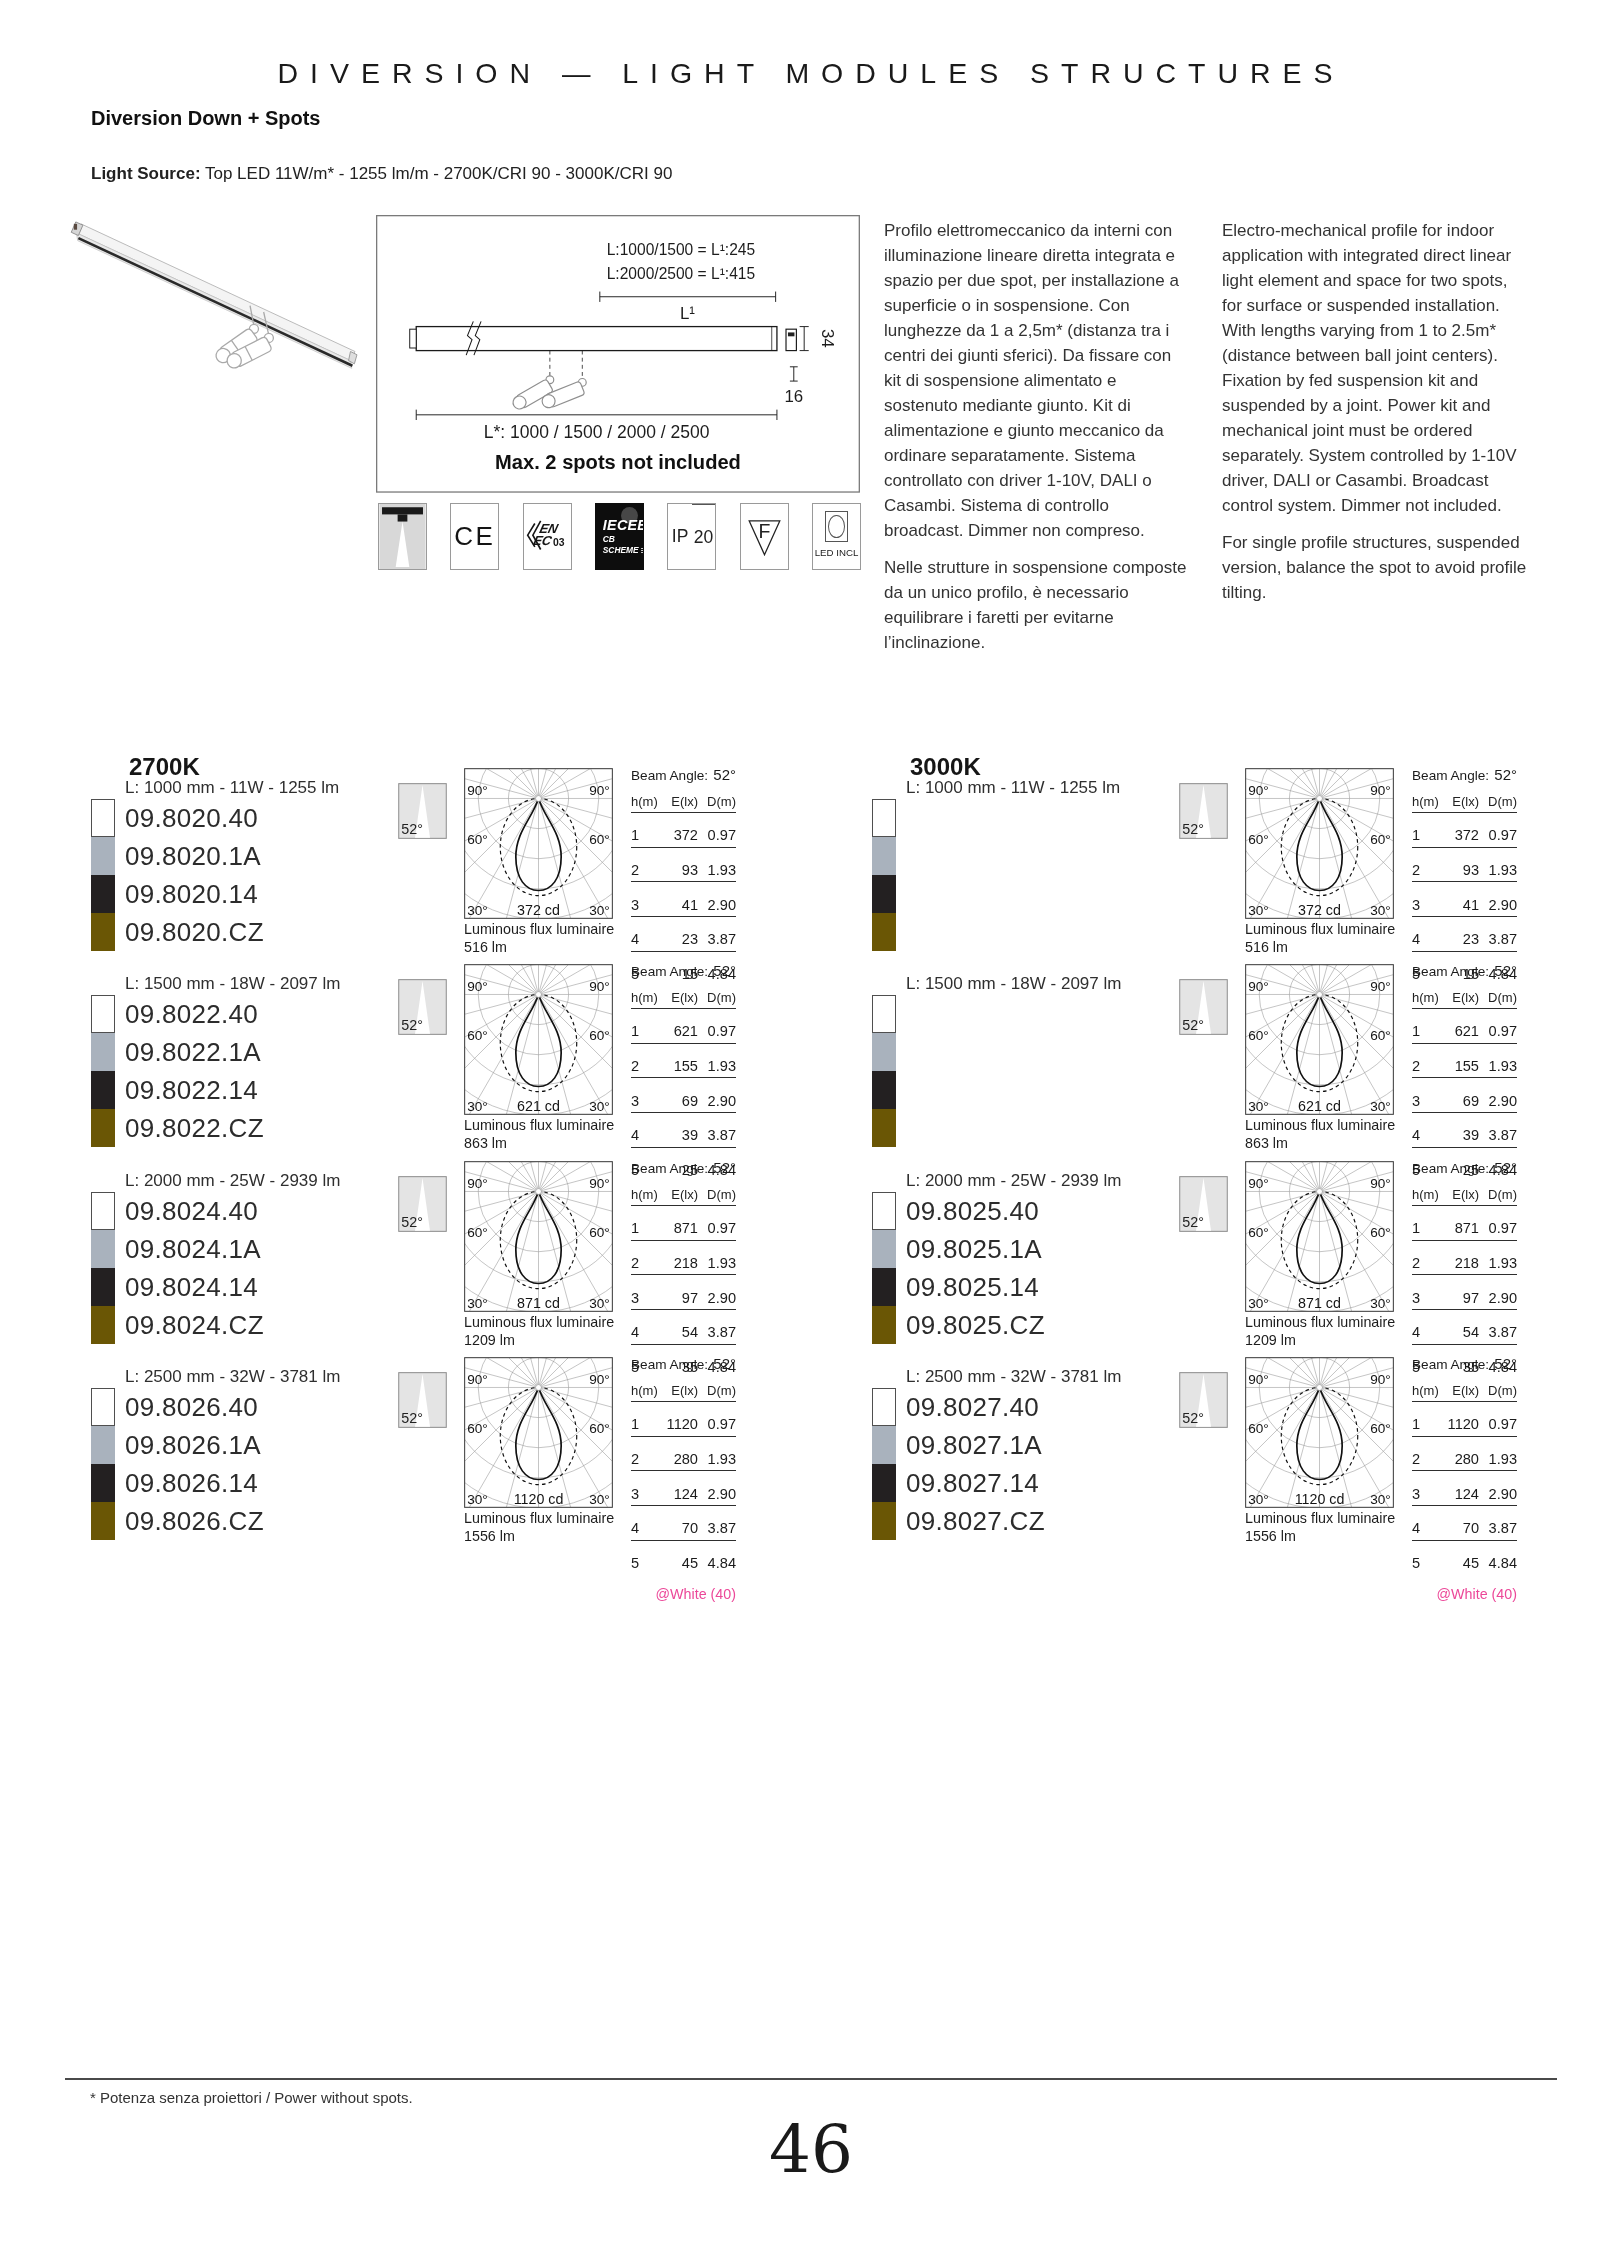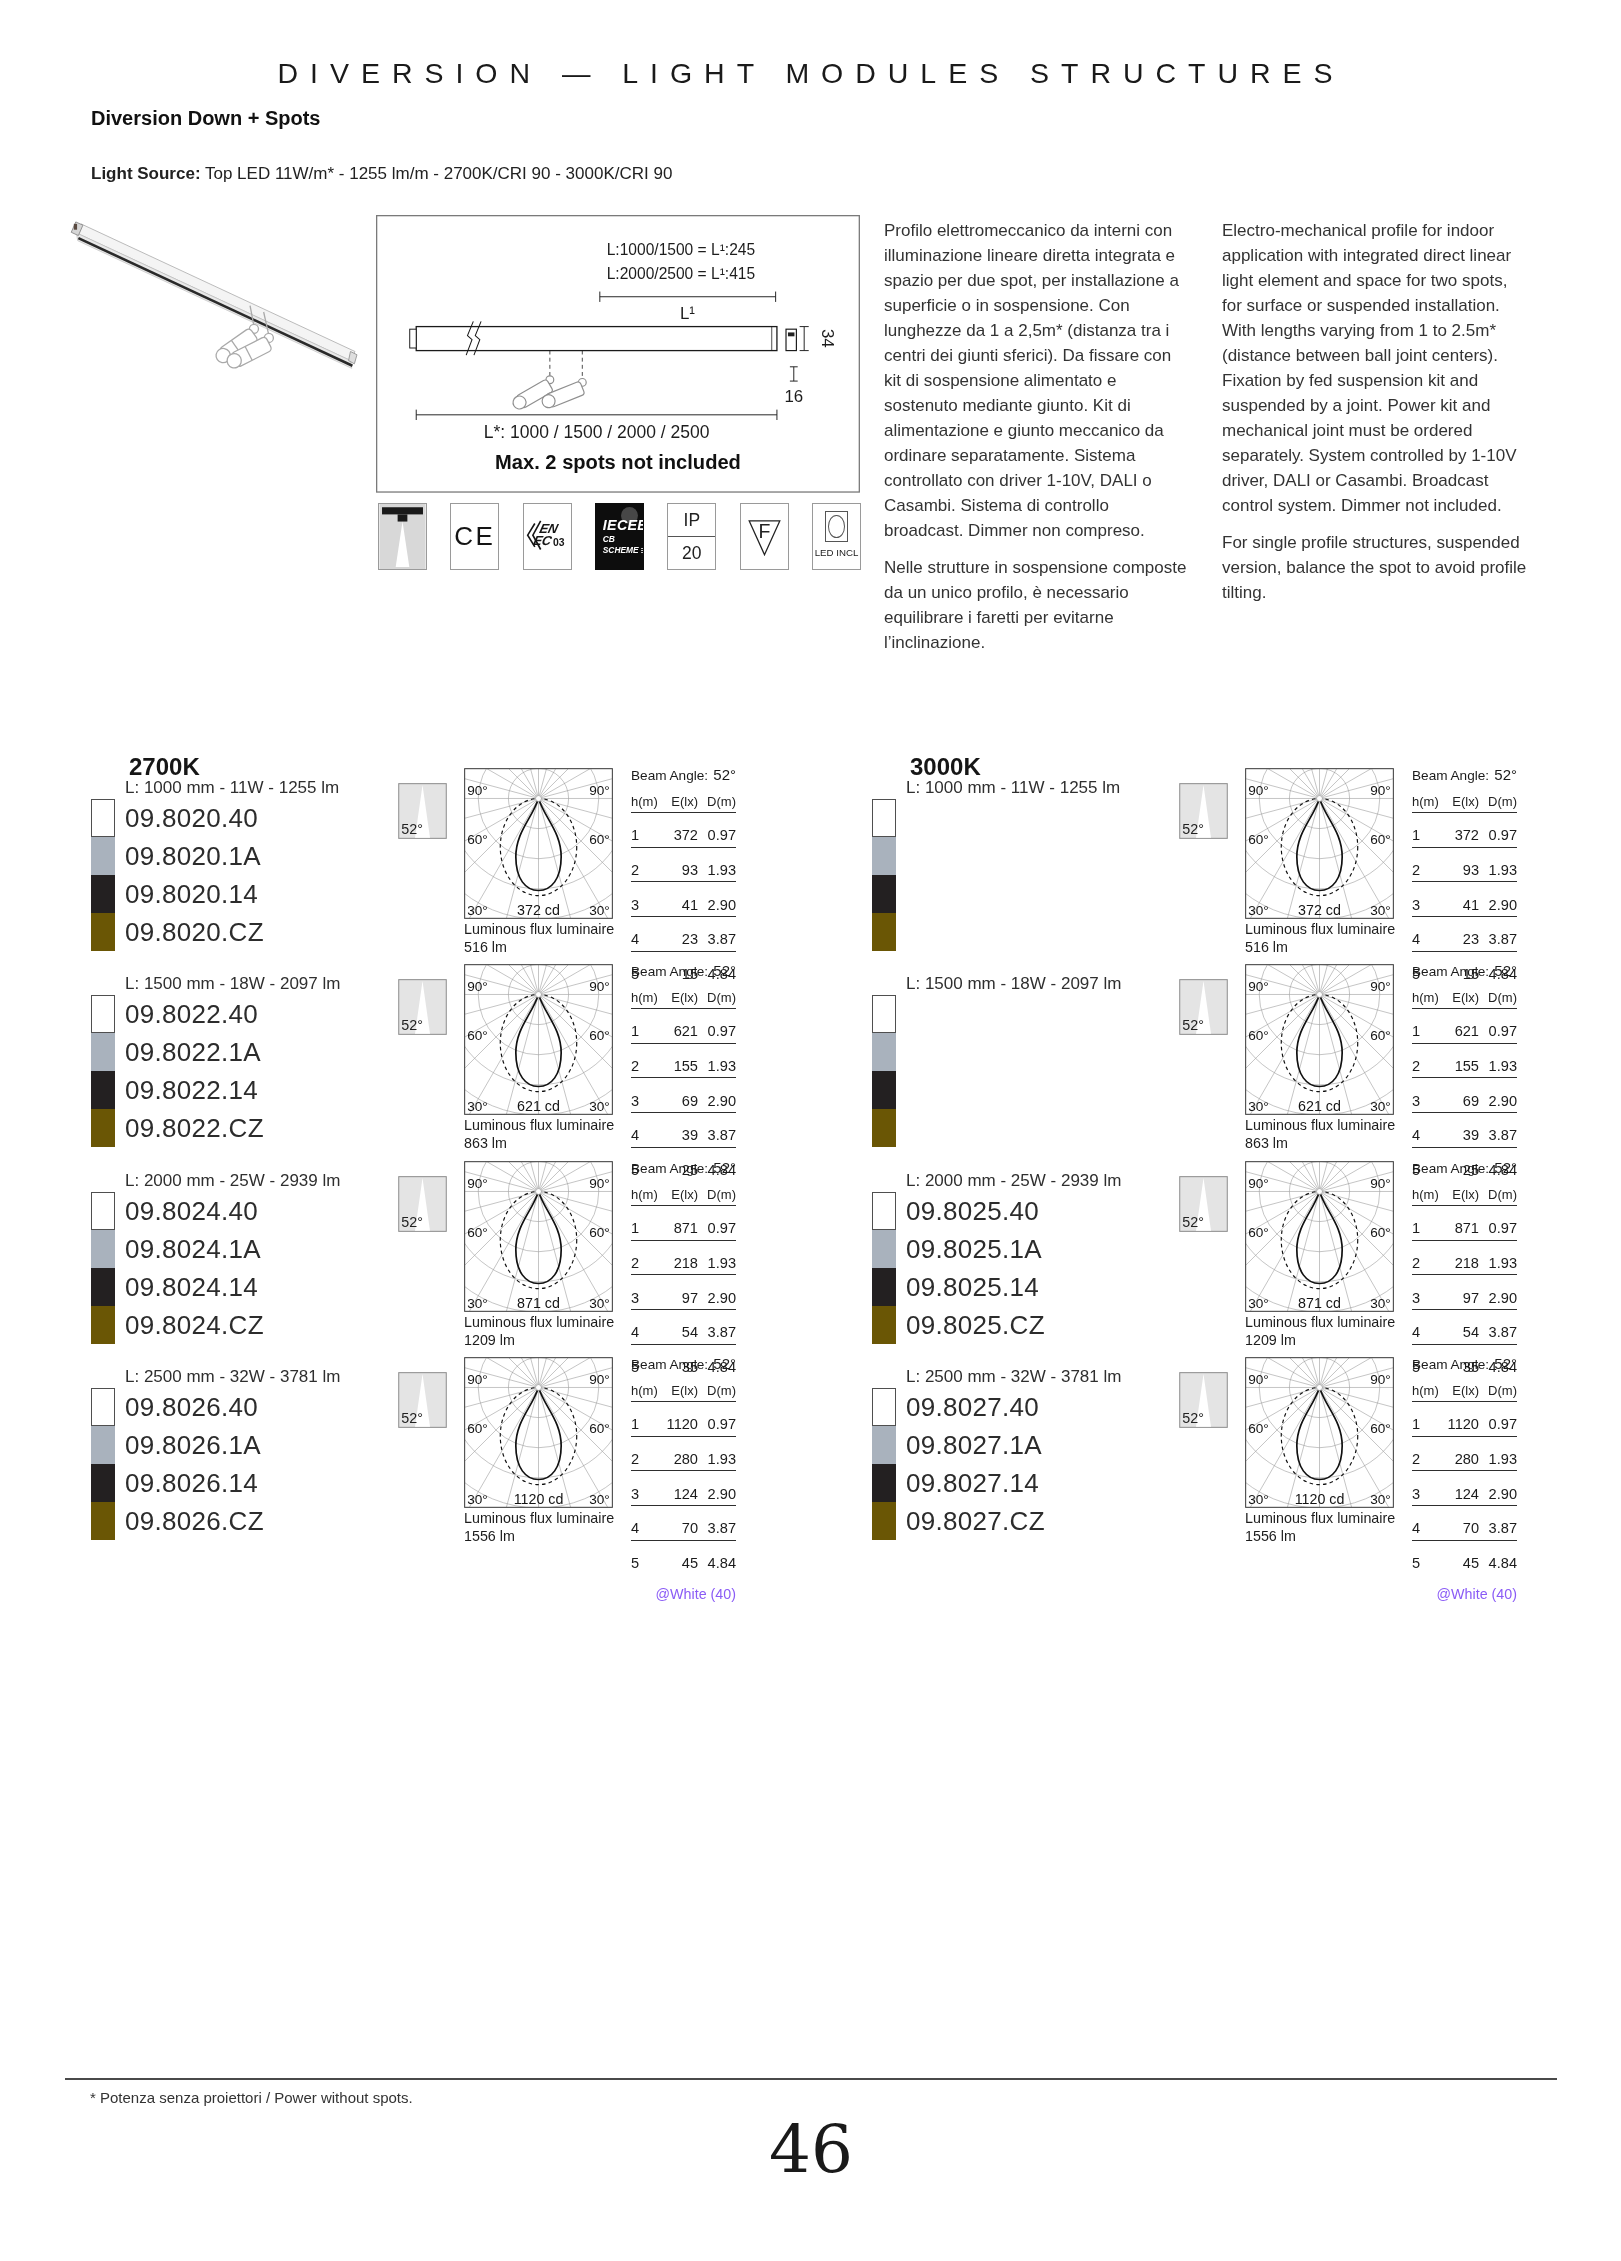--- a/index.html
+++ b/index.html
@@ -26,21 +26,21 @@
   .ce-text{font-size:26px;color:#141414;letter-spacing:2.6px;font-weight:400}
   .iecee{position:relative;z-index:2;color:#fff;font-style:italic;font-weight:bold;
          display:flex;flex-direction:column;align-items:flex-start;padding-left:11px;width:100%}
   .iecee .l1{font-size:14.3px;letter-spacing:0.3px}
   .iecee .l2{font-size:8.4px;margin-top:1.3px}
   .iecee .l3row{display:flex;align-items:center;gap:1.9px}
   .iecee .l3{font-size:8.4px}
   .iecee .bars{font-size:11px;font-style:normal}
   .iecee-blob{position:absolute;top:3.2px;right:4.5px;width:17px;height:17px;border-radius:50%;
               background:#474747;z-index:1}
-  .ip{display:flex;flex-direction:column;width:100%;height:100%}
+  .ip{display:flex;flex-direction:row;width:100%;height:100%}
   .ip-top,.ip-bot{flex:1;display:flex;align-items:center;justify-content:center;font-size:17.5px;color:#222}
   .ip-bot{border-top:1.3px solid #555}
   .led{display:flex;flex-direction:column;align-items:center;width:100%;height:100%;justify-content:flex-start}
   .led-box{margin-top:7.1px;width:23.4px;height:31px;border:1.3px solid #555;box-sizing:border-box;
            display:flex;align-items:center;justify-content:center}
   .led-oval{width:17px;height:23.4px;border:1.3px solid #555;border-radius:50%;box-sizing:border-box}
   .led-label{font-size:9.7px;color:#222;margin-top:4.5px;white-space:nowrap}
 
   .desc{position:absolute;top:206px;width:330px;font-size:17px;line-height:25px;color:#333}
   .desc p{margin:12px}
@@ -69,21 +69,21 @@
   .beamrow{display:flex;justify-content:space-between;align-items:baseline;height:19.5px;font-size:13.6px}
   .beamrow .bv{font-size:15px}
   .thead{display:flex;margin-top:7.8px;border-bottom:1.3px solid #2e2e2e;padding-bottom:3.2px;font-size:13px;color:#222}
   .trow{display:flex;align-items:flex-end;height:30.5px;padding-bottom:3.2px;box-sizing:content-box;
         border-bottom:1.3px solid #2e2e2e;font-size:14.6px}
   .trow.last{border-bottom:none}
   .c0{width:27px;text-align:left}
   .c1{flex:1;text-align:right}
   .c2{width:38px;text-align:right}
 
-  .gnote{position:absolute;left:540px;top:215px;width:105px;text-align:right;font-size:14.3px;color:#8b5cf6}
+  .gnote{position:absolute;left:540px;top:215px;width:105px;text-align:right;font-size:14.3px;color:#ec4899}
 
   .rule{position:absolute;left:65px;width:1492px;top:2078px;height:1.9px;background:#4a4a4a}
   .footnote{position:absolute;left:90px;top:2089px;font-size:15px;color:#333}
   .pageno{position:absolute;top:2111px;left:0;width:100%;text-align:center;
           font-family:"DejaVu Serif",serif;font-size:66px;color:#1a1a1a}
 </style>
 </head>
 <body>
 
 <div id="page">

